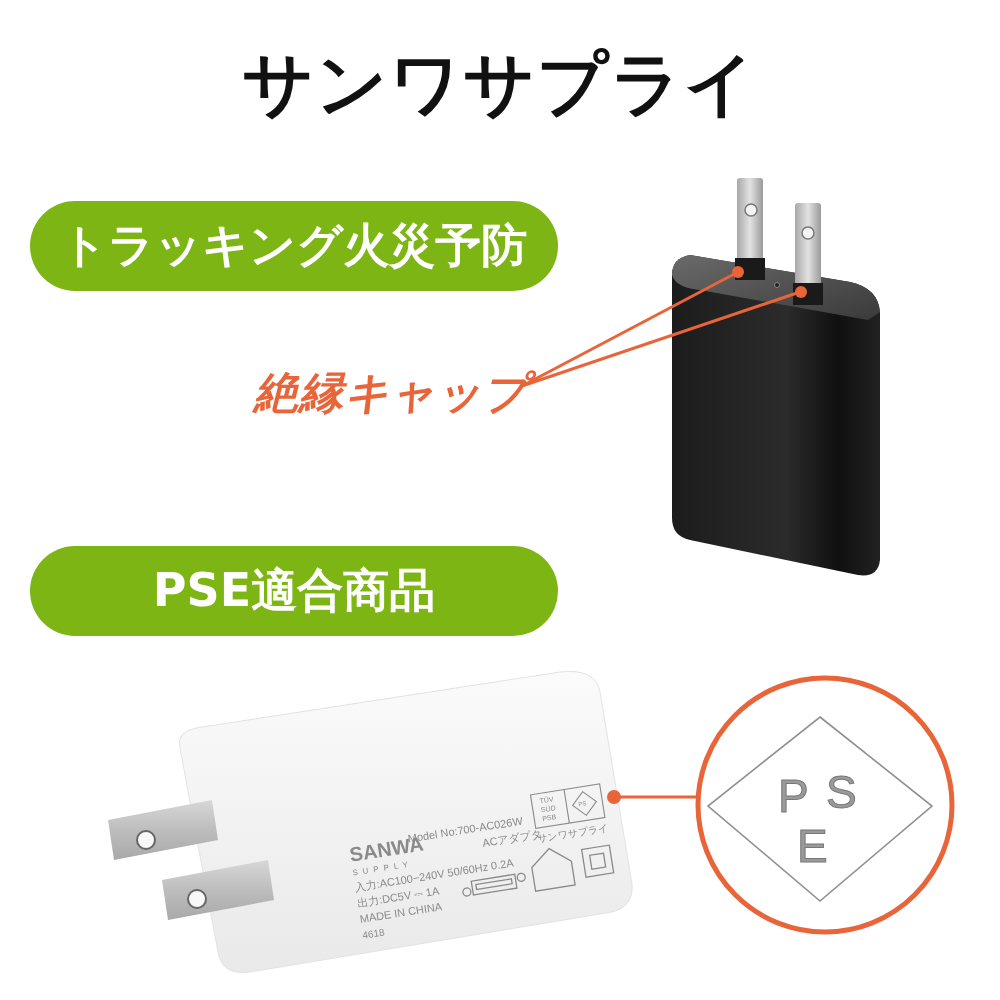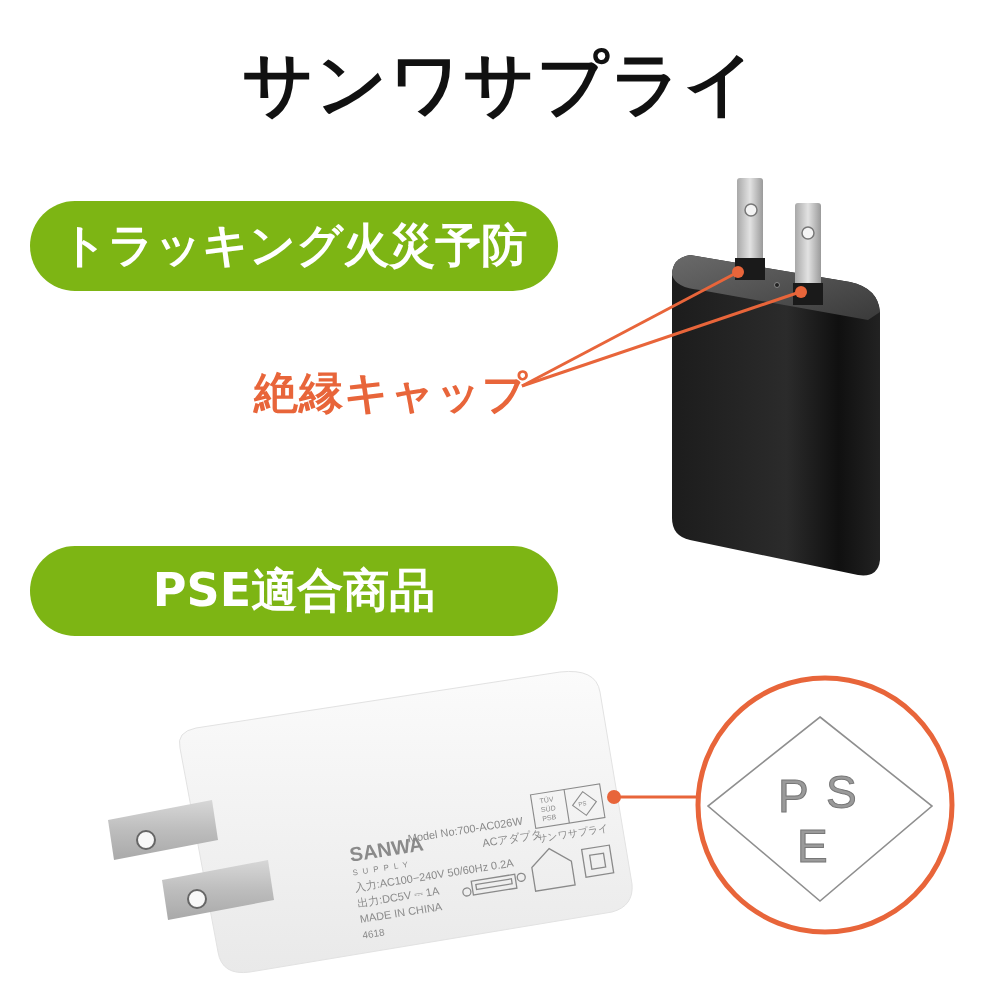--- a/index.html
+++ b/index.html
@@ -6,21 +6,21 @@
     body { width: 1000px; height: 1000px; position: relative; overflow: hidden;
            font-family: "DejaVu Sans", sans-serif; }
     .title { position: absolute; left: 0; top: 38px; width: 1000px; text-align: center;
              font-size: 70px; font-weight: bold; color: #111111; letter-spacing: 2px; }
     .pill { position: absolute; background: #7db514; color: #ffffff; border-radius: 48px;
             display: flex; align-items: center; justify-content: center;
             font-size: 46px; font-weight: bold; }
     .pill-1 { left: 30px; top: 189px; width: 528px; height: 90px; margin-top: 12px; }
     .pill-2 { left: 30px; top: 546px; width: 528px; height: 90px; text-align: right; }
     .callout-label { position: absolute; left: 254px; top: 364px; font-size: 44px;
-                     font-weight: bold; color: #e8653a; letter-spacing: 1px; }
+                     font-weight: bold; color: #e8653a; letter-spacing: 1px; font-style: italic; }
     svg.layer { position: absolute; left: 0; top: 0; }
     .lbl { font-family: "Liberation Sans", sans-serif; fill: #8a8a8a; }
   </style>
 </head>
 <body>
 
 <div class="title">サンワサプライ</div>
 
 <div class="pill pill-1">
   <span>トラッキング火災予防</span>

